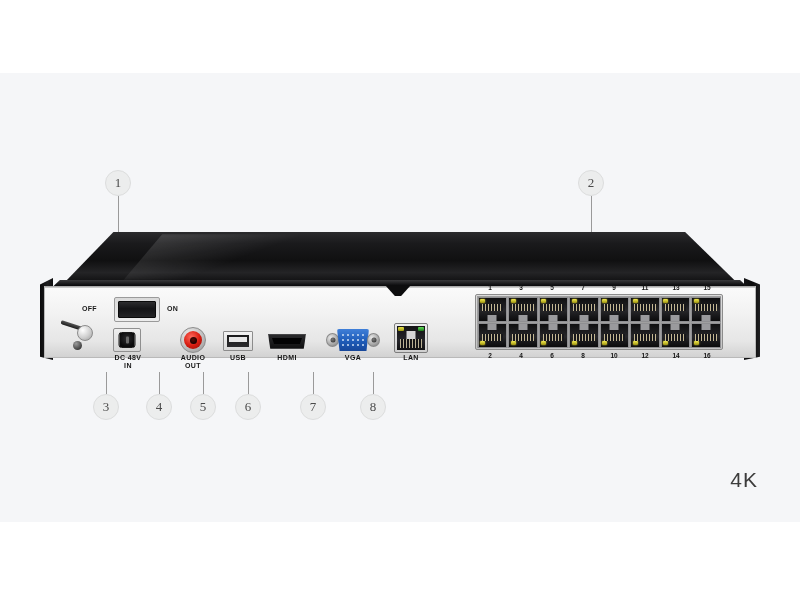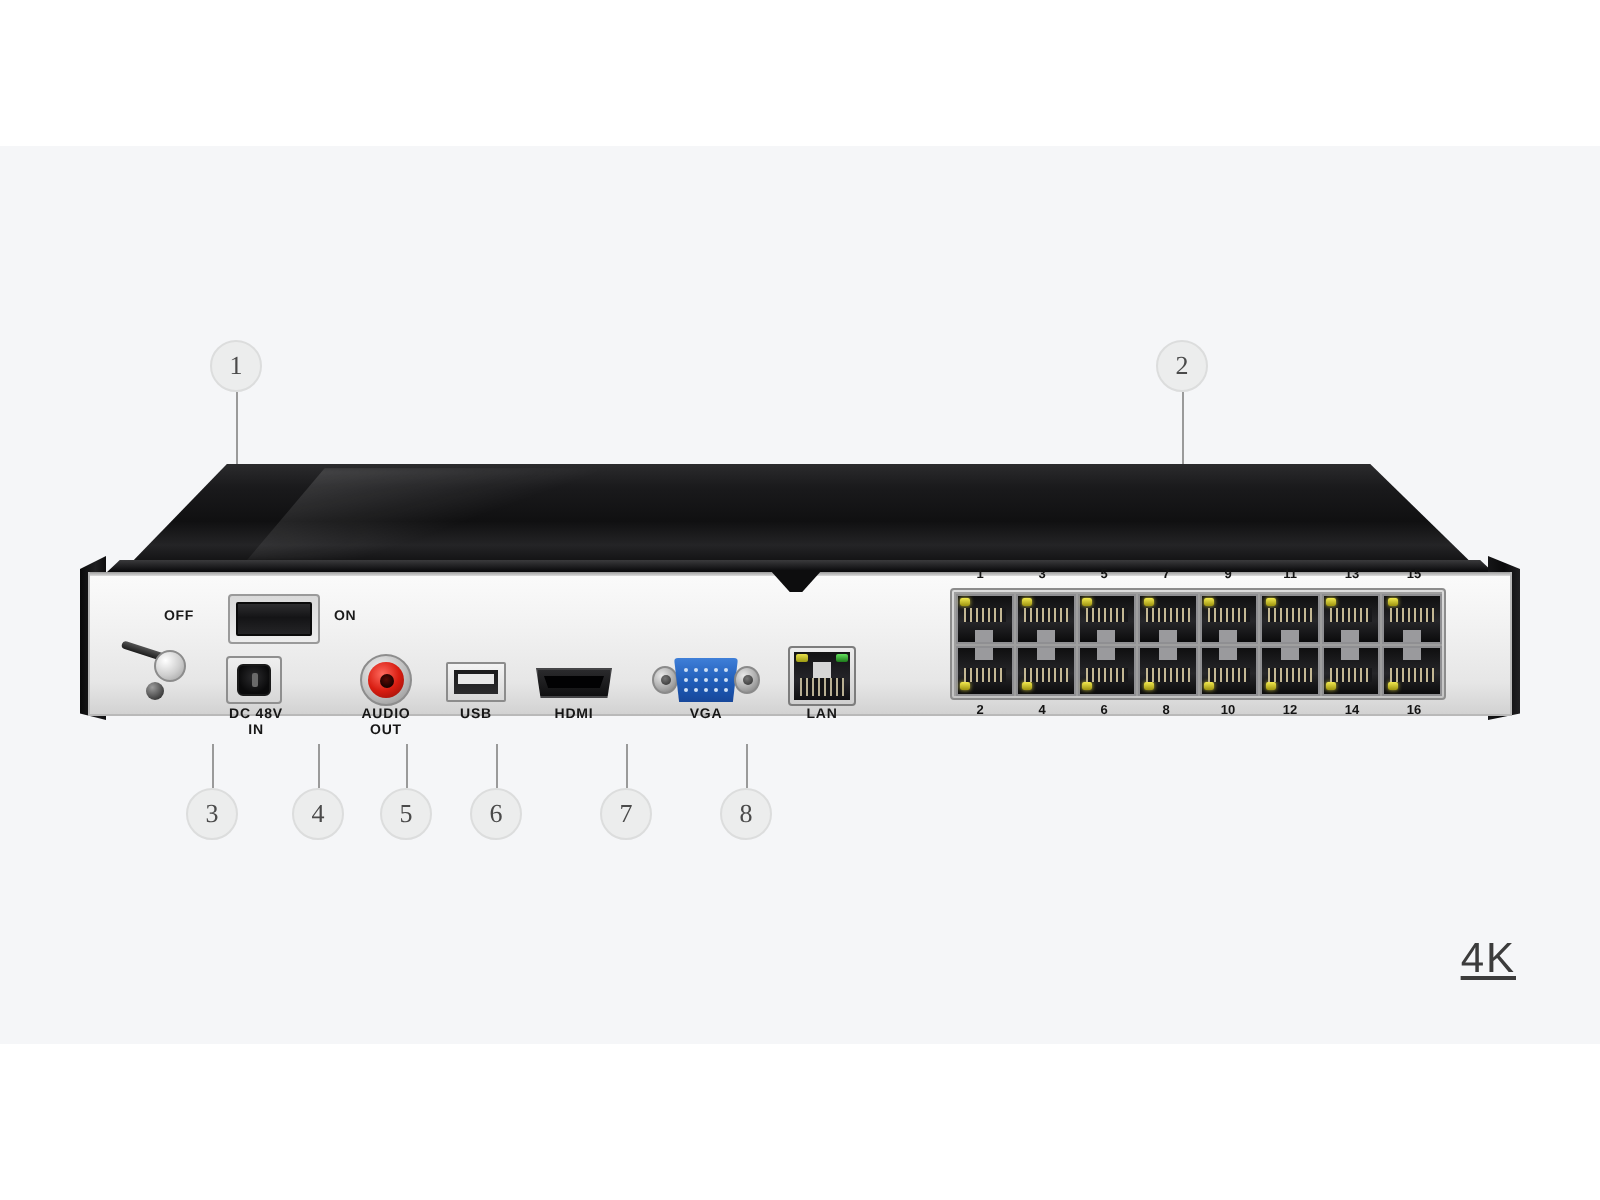--- a/index.html
+++ b/index.html
@@ -388,21 +388,20 @@
     background: #9a9a9a;
   }
 
   
   .fourk {
     position: absolute;
     right: 42px; bottom: 108px;
     color: #3c3c3c;
     font-size: 21px;
     letter-spacing: 1px;
-    text-decoration: underline;
   }
 </style>
 </head>
 <body>
 
 <div id="stage">
 
   <div class="bg-band"></div>
 
   <div class="callout-circle" style="left:105px; top:170px;">1</div>

